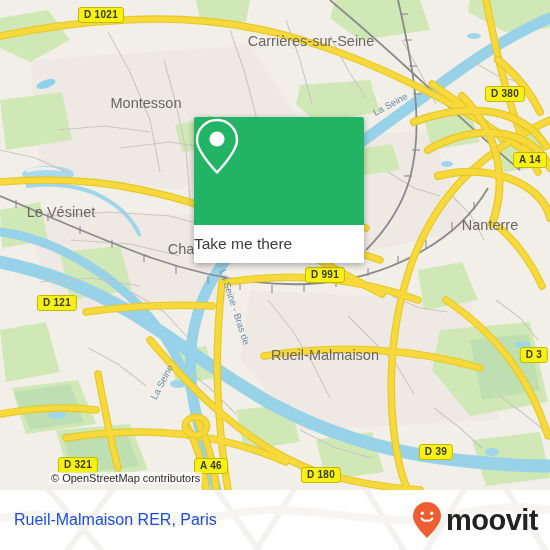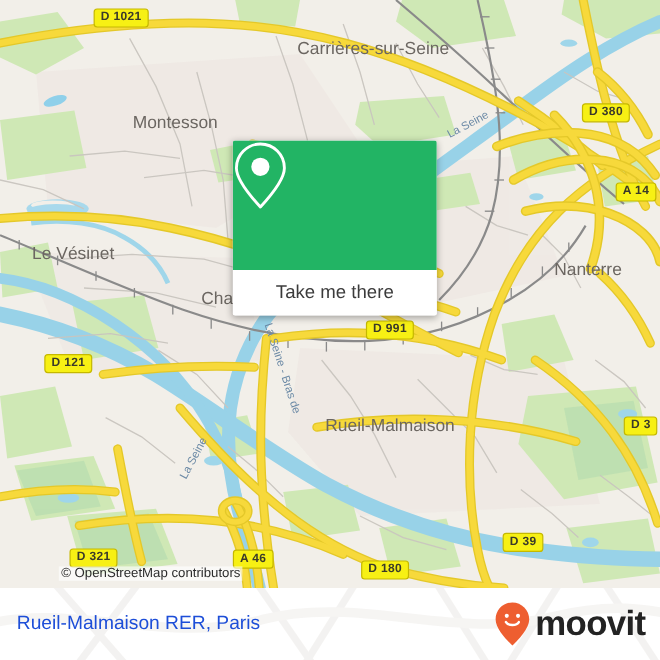--- a/index.html
+++ b/index.html
@@ -73,21 +73,21 @@
     box-shadow:0 2px 6px rgba(0,0,0,0.32);
     border-radius:2px;overflow:hidden;
     background:#ffffff;
   }
   .card-green{
     height:108px;background:#22b464;
     display:flex;align-items:center;justify-content:center;
   }
   .card-foot{
     height:38px;background:#ffffff;
-    display:flex;align-items:center;justify-content:center;
+    display:flex;align-items:center;
   }
   .card-foot span{
     font-size:15.5px;color:#3b3b3b;
     font-family:"Liberation Sans",sans-serif;
   }
 
   
   .footer{
     position:absolute;left:0;top:490px;width:550px;height:60px;
     background:#ffffff;overflow:hidden;

